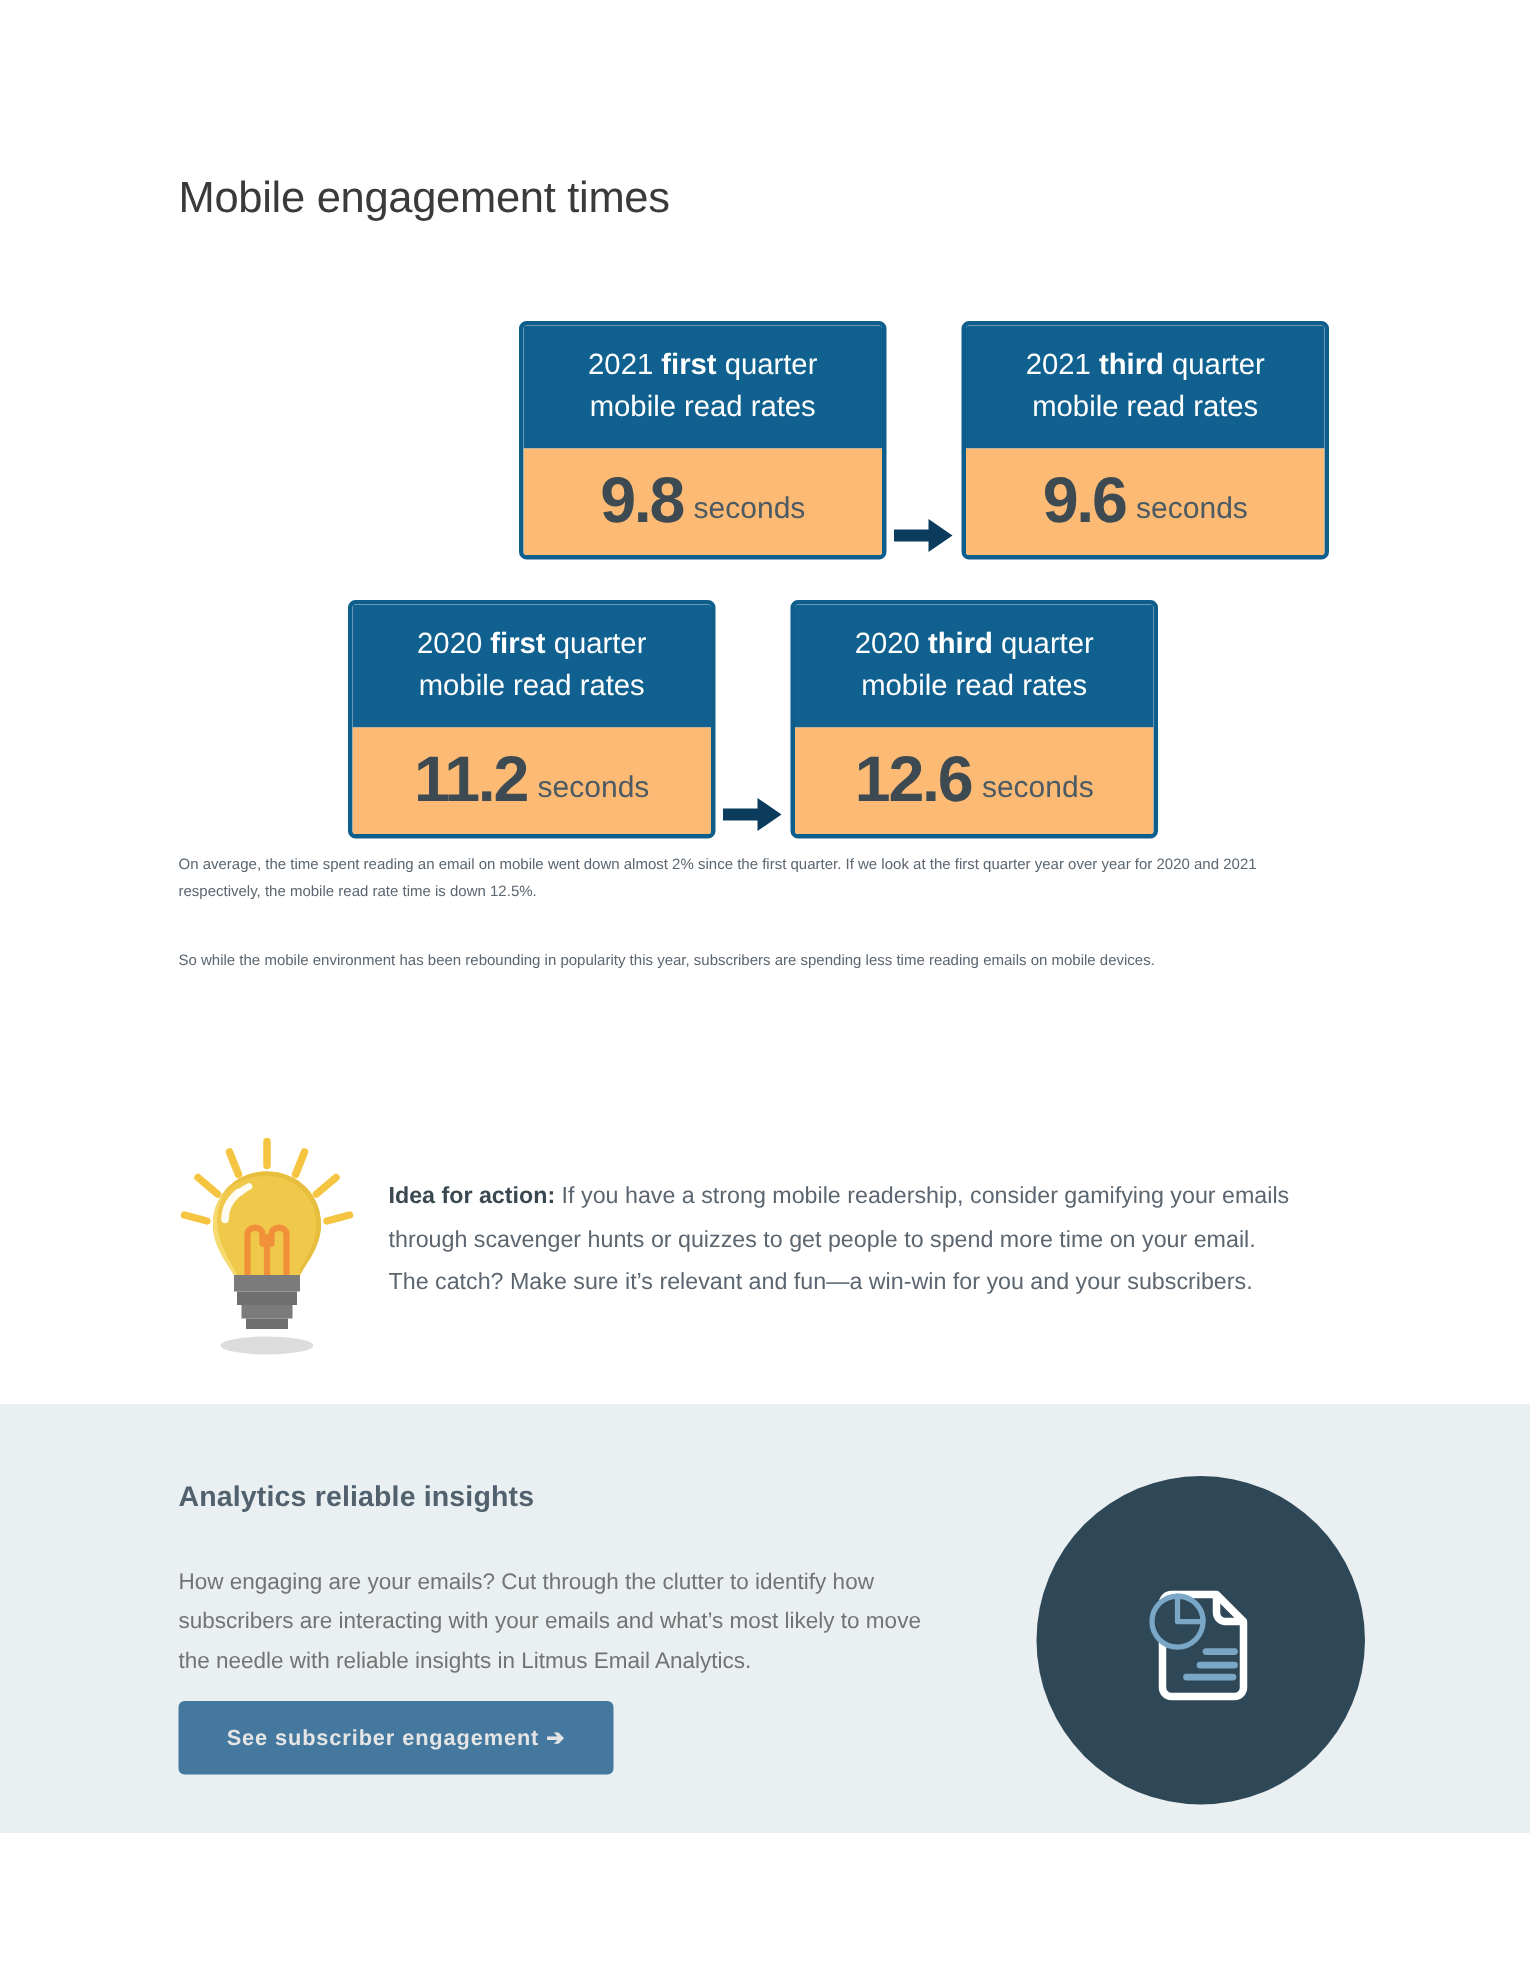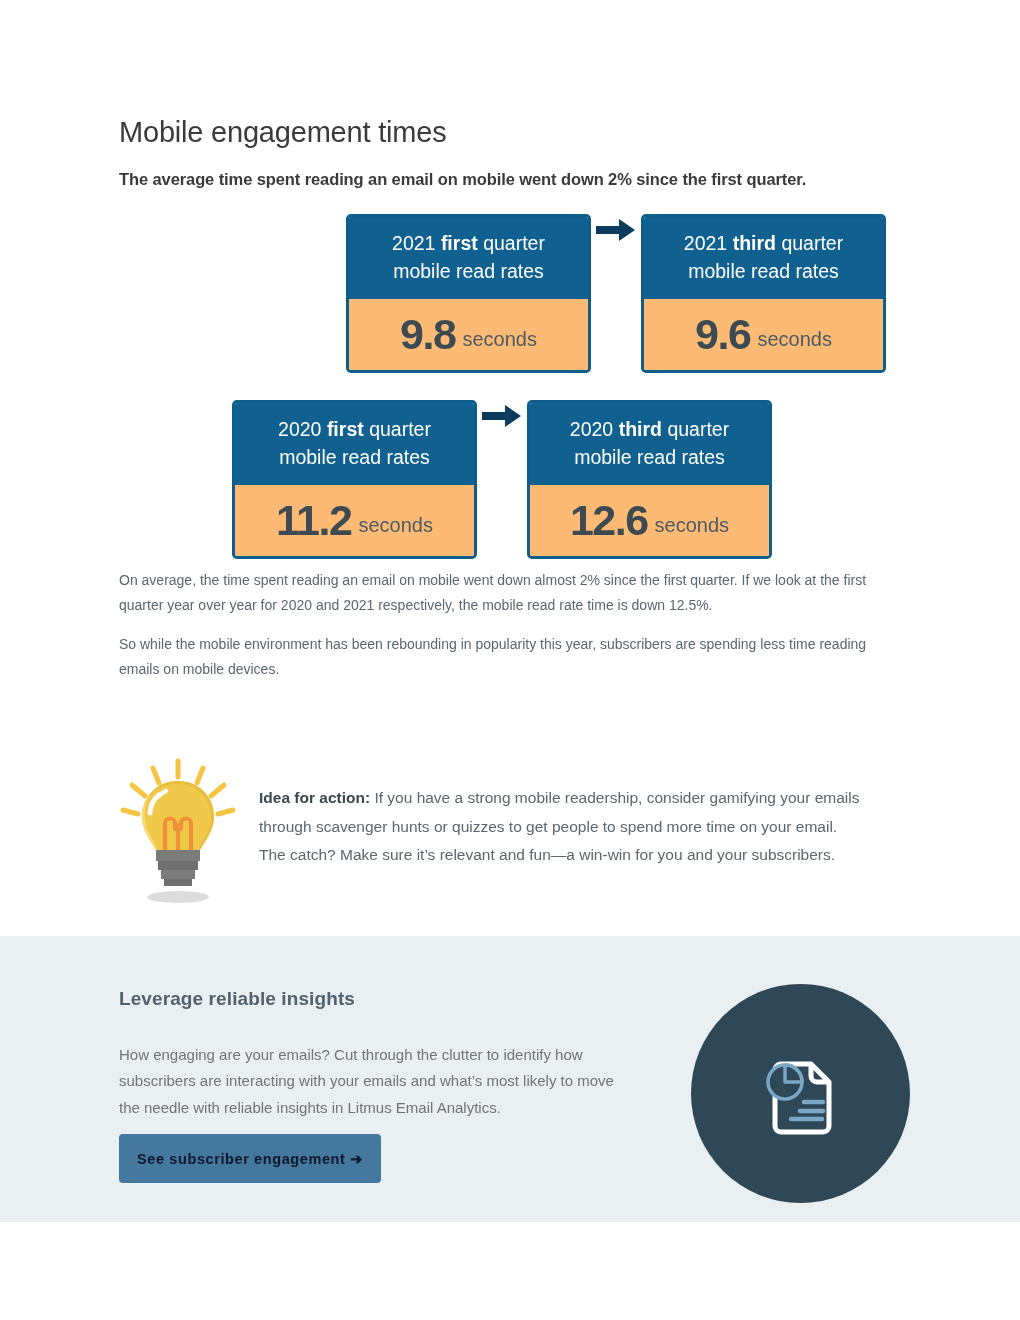--- a/index.html
+++ b/index.html
@@ -21,21 +21,21 @@
     font-size: 29px; font-weight: 400; color: #3a3a3a;
     letter-spacing: -0.2px;
   }
   .lede {
     position: absolute; left: 119px; top: 170px; width: 790px;
     font-size: 16.5px; font-weight: 700; color: #3a3a3a;
     letter-spacing: -0.1px;
   }
 
   
-  .stat-row { position: absolute; display: flex; align-items: flex-start; padding-left: 48px; }
+  .stat-row { position: absolute; display: flex; align-items: flex-end; padding-left: 48px; }
   .stat-row.row1 { left: 298px; top: 214px; }
   .stat-row.row2 { left: 184px; top: 400px; }
 
   .stat-card {
     width: 245px;
     border: 3px solid #0e5e8c;
     border-radius: 5px;
     background: #ffffff;
     overflow: hidden;
   }
@@ -68,21 +68,21 @@
 
   .flow-arrow {
     width: 50px; height: 32px;
     display: flex; align-items: center; justify-content: center;
     flex: 0 0 50px;
   }
 
   
   .body-copy {
     position: absolute; left: 119px; width: 770px;
-    font-size: 14px; color: #5b6670; line-height: 1.82;
+    font-size: 10px; color: #5b6670; line-height: 1.82;
   }
   .p1 { top: 568px; }
   .p2 { top: 632px; }
 
   
   .idea-block { position: absolute; left: 119px; top: 755px; width: 760px; display: flex; }
   .bulb-wrap { width: 140px; flex: 0 0 140px; padding-top: 2px; }
   .idea-text {
     font-size: 15.5px; color: #5b6670; line-height: 1.85; padding-top: 29px;
     width: 605px;
@@ -97,45 +97,44 @@
   .promo-inner { position: absolute; left: 119px; top: 52px; width: 530px; }
   .promo-title {
     font-size: 19px; font-weight: 700; color: #51626e; letter-spacing: 0.1px;
   }
   .promo-copy {
     margin-top: 32px; font-size: 15px; color: #737373; line-height: 1.75;
     width: 515px;
   }
   .cta-button {
     position: absolute; left: 119px; top: 1134px;
-    width: 262px; height: 49px;
+    width: 290px; height: 49px;
     background: #44789f;
     border-radius: 4px;
-    color: #0f172a;
+    color: #e5e5e5;
     font-size: 14.5px; font-weight: 700; letter-spacing: 0.6px;
     display: flex; align-items: center; justify-content: center;
     cursor: pointer;
   }
   .promo-badge {
     position: absolute; left: 691px; top: 984px;
     width: 219px; height: 219px; border-radius: 50%;
     background: #2f4858;
     display: flex; align-items: center; justify-content: center;
   }
 
   
   .footer { position: absolute; left: 0; top: 1222px; width: 1020px; height: 98px; background: #ffffff; }
 </style>
 </head>
 <body>
 
 <div id="page">
 
   <h1 class="page-title">Mobile engagement times</h1>
-  <p class="lede">The average time spent reading an email on mobile went down 2% since the first quarter.</p>
 
   <div class="stat-row row1">
 
     <div class="stat-card">
       <div class="card-head">
         <span>2021</span>
         <b>first</b><span> quarter</span><br>
         <span>mobile read rates</span>
       </div>
       <div class="card-body">
@@ -230,21 +229,21 @@
         <ellipse cx="59" cy="140" rx="31" ry="6" fill="#dcdcdc"></ellipse>
       </svg>
     </div>
     <p class="idea-text">
       <b>Idea for action:</b><span> If you have a strong mobile readership, consider gamifying your emails through scavenger hunts or quizzes to get people to spend more time on your email. The catch? Make sure it’s relevant and fun—a win-win for you and your subscribers.</span>
     </p>
   </div>
 
   <div class="promo">
     <div class="promo-inner">
-      <div class="promo-title">Leverage reliable insights</div>
+      <div class="promo-title">Analytics reliable insights</div>
       <div class="promo-copy">How engaging are your emails? Cut through the clutter to identify how subscribers are interacting with your emails and what’s most likely to move the needle with reliable insights in Litmus Email Analytics.</div>
     </div>
   </div>
 
   <div class="cta-button">See subscriber engagement ➔</div>
 
   <div class="promo-badge">
     <span>
       <svg width="104" height="104" viewBox="0 0 104 104" aria-hidden="true">
 

